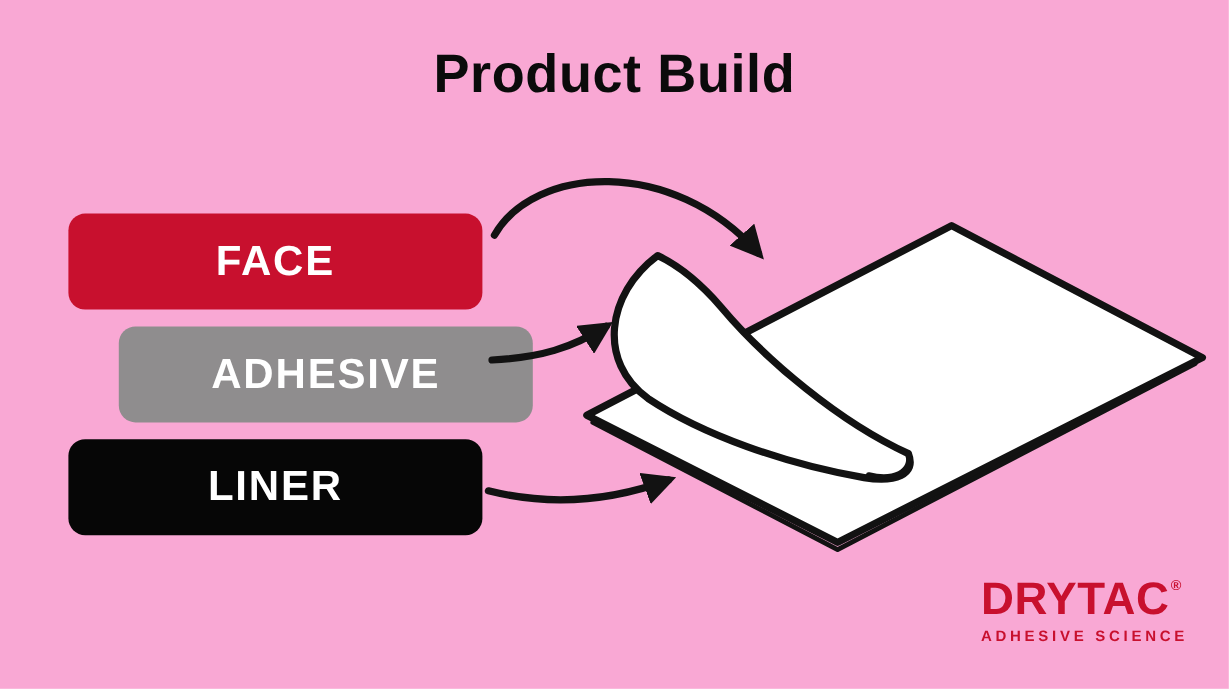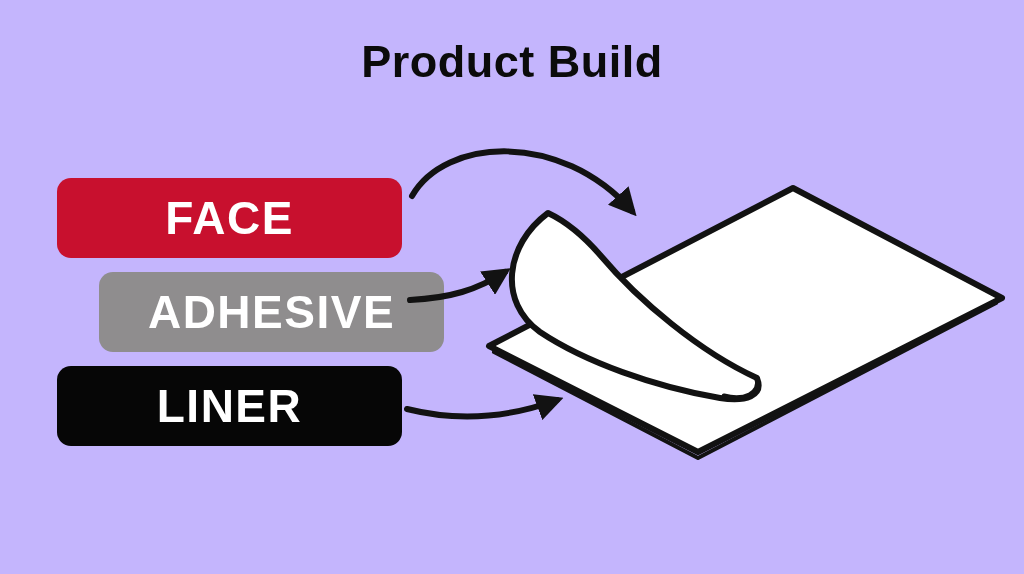--- a/index.html
+++ b/index.html
@@ -1,31 +1,31 @@
 <!DOCTYPE html>
 <html><head>
 <meta charset="utf-8">
 <style>
   html,body{margin:0;padding:0;background:#ffffff;}
   body{
     width:1024px;height:574px;overflow:hidden;
     font-family:"Liberation Sans", sans-serif;
   }
-  .canvas{position:relative;width:1024px;height:574px;background:#c4b5fd;}
+  .canvas{position:relative;width:1024px;height:574px;background:#f9a8d4;}
   .title{
     position:absolute;top:36px;left:0;width:100%;
     margin:0;text-align:center;
     font-size:45px;font-weight:800;color:#0b0b0b;letter-spacing:.5px;
   }
   .layer-stack{position:absolute;top:0;left:0;}
   .layer{
     position:absolute;left:57px;width:345px;height:80px;
     border-radius:14px;color:#ffffff;
     display:flex;align-items:center;justify-content:center;
-    font-size:46px;font-weight:600;letter-spacing:1.5px;
+    font-size:35px;font-weight:600;letter-spacing:1.5px;
   }
   .layer-face{top:178px;}
   .layer-adhesive{top:272px;margin-left:42px;}
   .layer-liner{top:366px;}
   .diagram-svg{position:absolute;top:0;left:0;pointer-events:none;}
   .logo{
     position:absolute;right:34px;bottom:38px;text-align:left;line-height:1;
   }
   .logo-name{
     font-size:38px;font-weight:800;letter-spacing:.5px;white-space:nowrap;
@@ -73,14 +73,20 @@
              C 746 402, 764 396, 757 378
              C 700 352, 638 300, 601 256
              C 582 234, 565 221, 548 213 Z" fill="#ffffff" stroke="#121212" stroke-width="6" stroke-linejoin="round"></path>
     <path d="M 757 378 C 761 394, 744 401, 724 396" fill="none" stroke="#121212" stroke-width="5" stroke-linecap="round"></path>
 
     <path d="M 412 196 C 445 138, 560 130, 632 211" fill="none" stroke="#121212" stroke-width="6" stroke-linecap="round" marker-end="url(#arrowhead)"></path>
     <path d="M 410 300 C 450 298, 477 290, 505 272" fill="none" stroke="#121212" stroke-width="6" stroke-linecap="round" marker-end="url(#arrowhead)"></path>
     <path d="M 407 409 C 455 421, 505 419, 557 400" fill="none" stroke="#121212" stroke-width="6" stroke-linecap="round" marker-end="url(#arrowhead)"></path>
   </svg>
 
+  <div class="logo" style="color: rgb(200, 16, 46);">
+    <div class="logo-name">
+      <span>DRYTAC</span><sup>®</sup>
+    </div>
+    <div class="logo-tagline">ADHESIVE SCIENCE</div>
+  </div>
 
 </div>
 
 </body></html>

